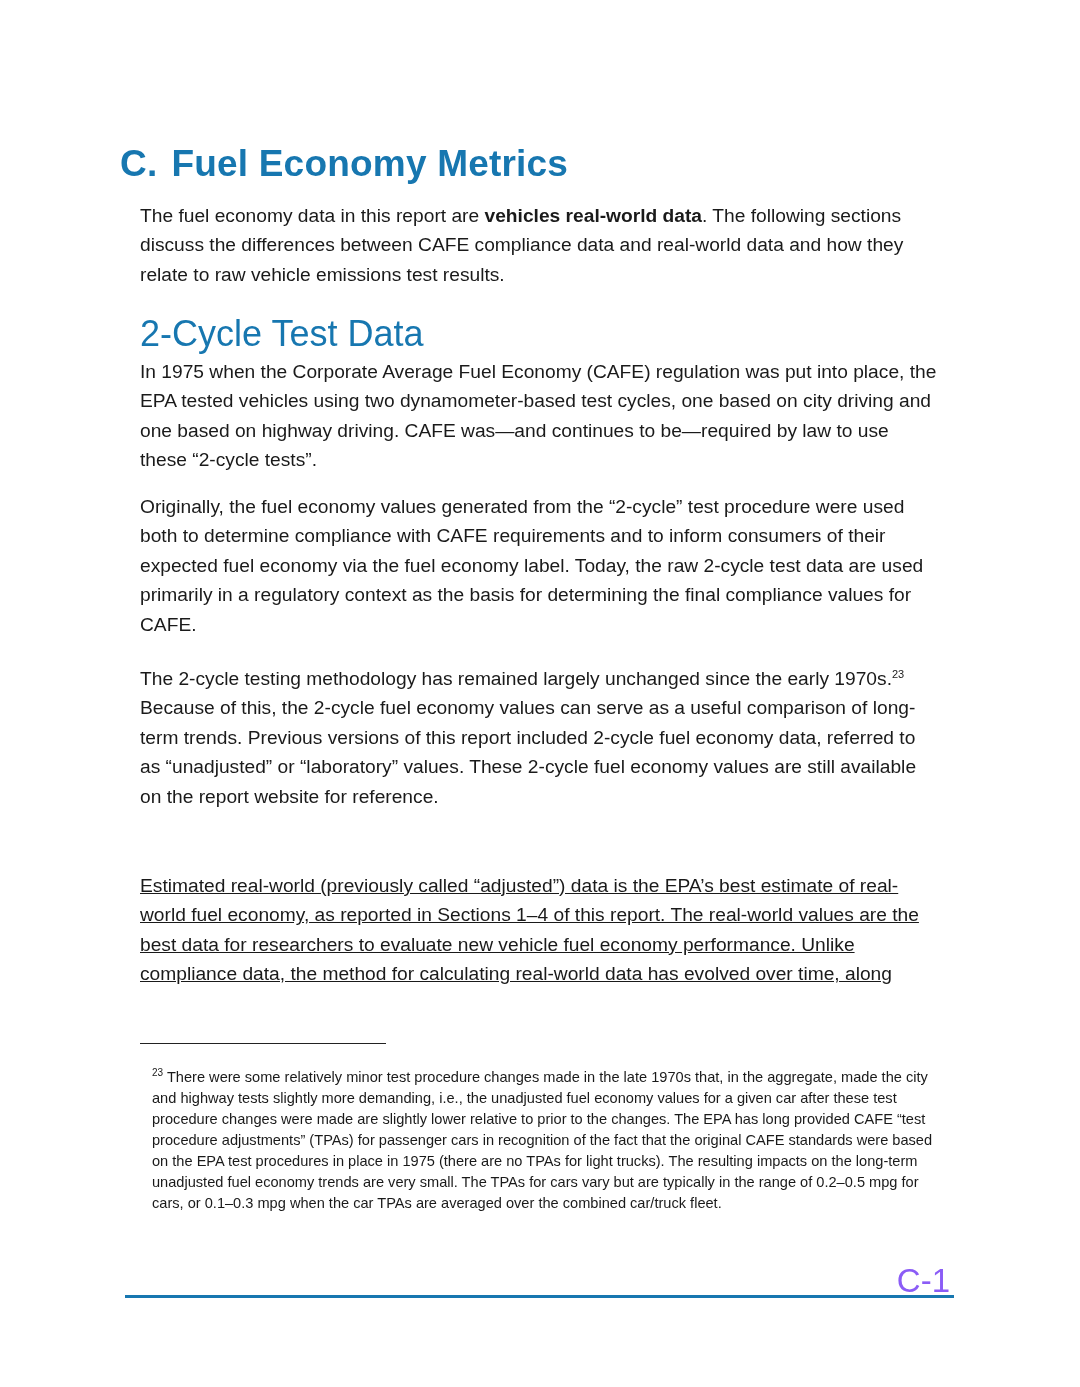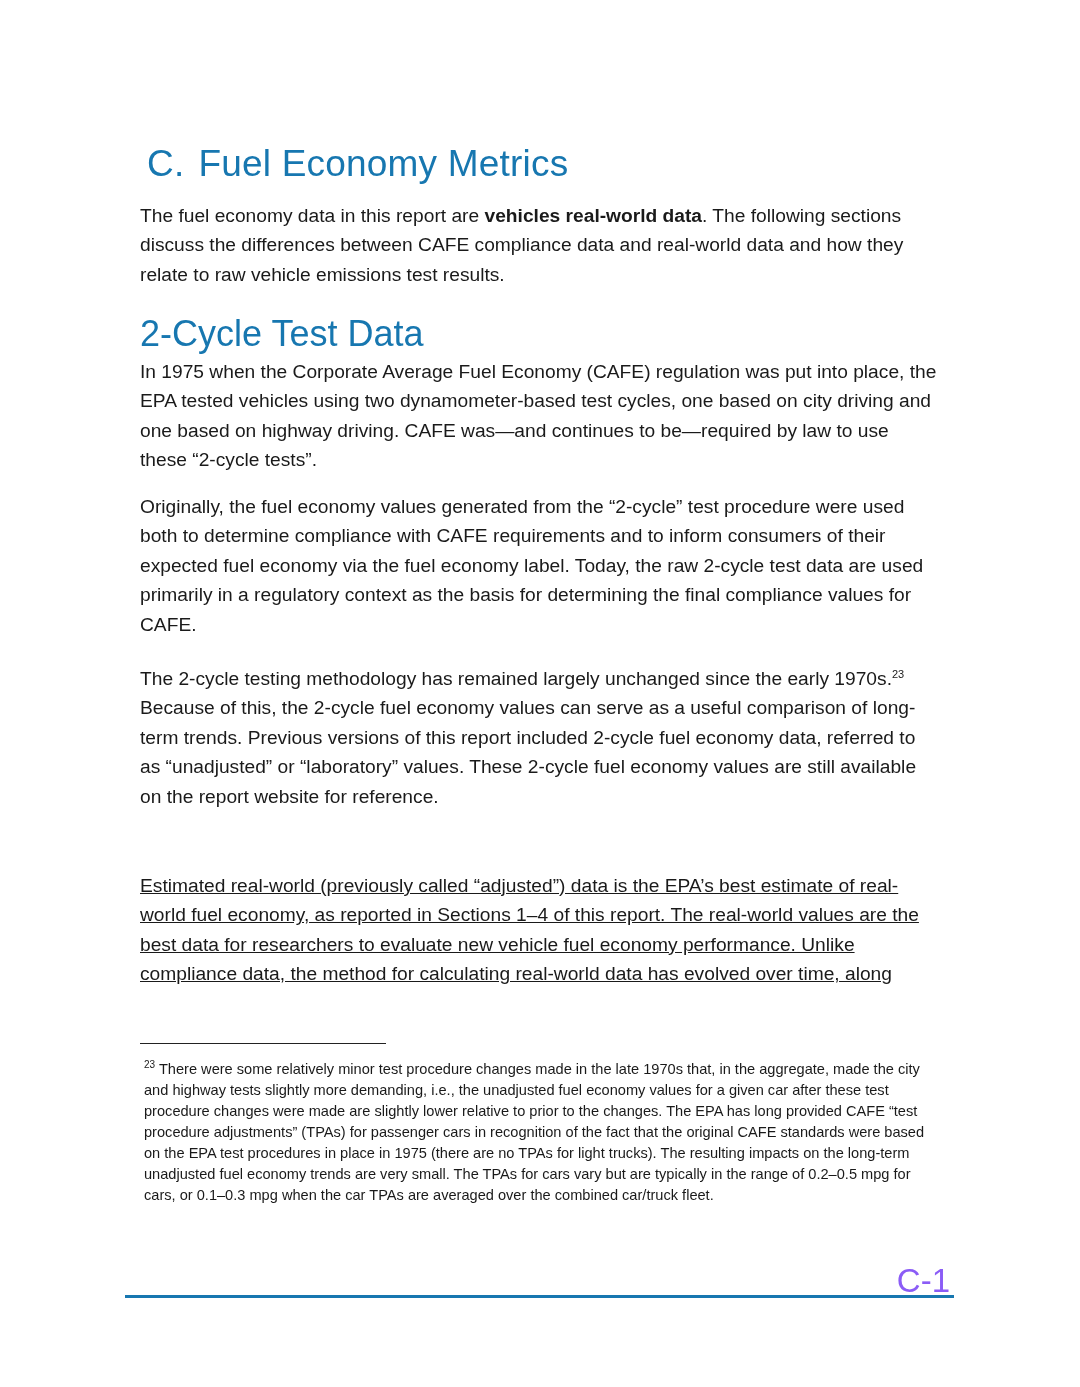--- a/index.html
+++ b/index.html
@@ -1,26 +1,26 @@
 <!DOCTYPE html>
 <html><head>
 <meta charset="utf-8">
 <style>
   html, body { margin: 0; padding: 0; background: #ffffff; }
   body { width: 1080px; height: 1387px; position: relative; overflow: hidden;
          font-family: "Liberation Sans", "DejaVu Sans", sans-serif; color: #1a1a1a; }
   .page { position: absolute; left: 0; top: 0; width: 1080px; height: 1387px; }
-  h1 { position: absolute; left: 147px; top: 143px; margin: 0; font-size: 37px; font-weight: normal;
+  h1 { position: absolute; left: 120px; top: 143px; margin: 0; font-size: 37px; font-weight: bold;
        color: #1777b0; letter-spacing: 0.2px; white-space: nowrap; }
   h1 .num { margin-right: 14px; }
   .para { position: absolute; left: 140px; width: 800px; margin: 0; font-size: 19.2px; line-height: 29.4px; }
   h2 { position: absolute; left: 140px; margin: 0; font-size: 36px; font-weight: normal; color: #1777b0; white-space: nowrap; }
   sup { font-size: 11px; line-height: 0; vertical-align: super; }
   .rule { position: absolute; left: 140px; top: 1043px; width: 246px; height: 0; border-top: 1.5px solid #222; }
-  .footnote { position: absolute; left: 140px; top: 1055px; width: 800px; margin: 4px; font-size: 14.6px; line-height: 21px; }
+  .footnote { position: absolute; left: 140px; top: 1055px; width: 800px; margin: 12px; font-size: 14.6px; line-height: 21px; }
   .footnote sup { font-size: 10px; }
   .page-num { position: absolute; right: 130px; top: 1262px; font-size: 33px; font-weight: normal; color: #8b5cf6; }
   .bottom-line { position: absolute; left: 125px; top: 1295px; width: 829px; height: 3px; background: #1777b0; }
 </style>
 </head>
 <body>
 
 <div class="page">
   <h1>
     <span class="num">C.</span><span>Fuel Economy Metrics</span>

